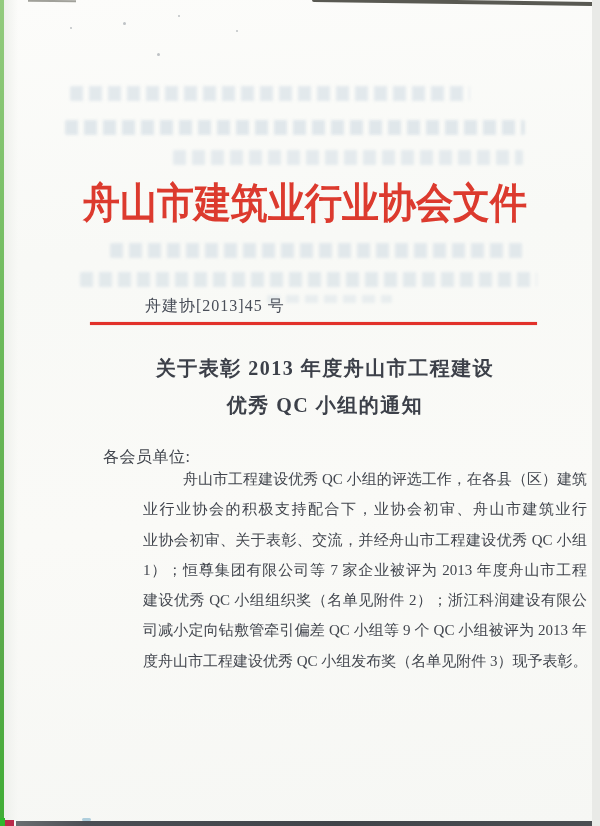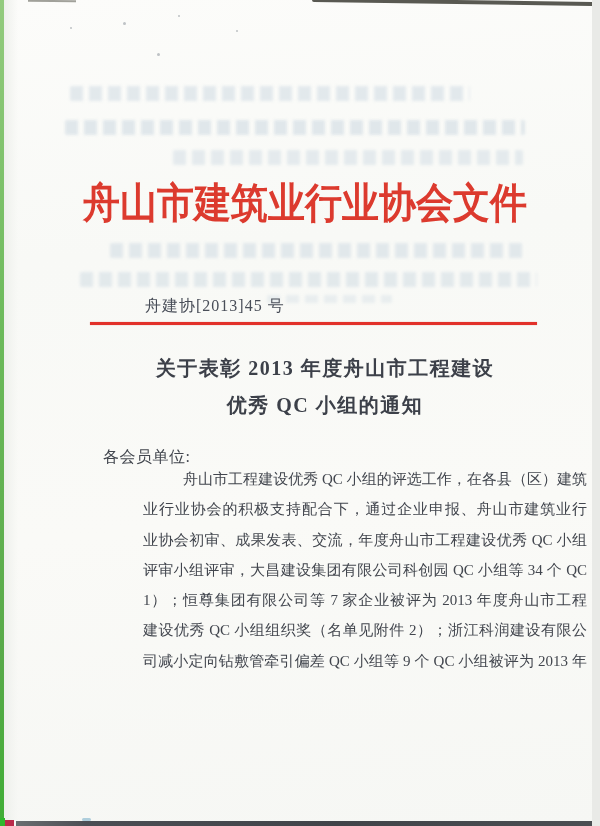--- a/index.html
+++ b/index.html
@@ -120,21 +120,21 @@
 
   <div class="notice-title">
     <div>关于表彰 2013 年度舟山市工程建设</div>
     <div>优秀 QC 小组的通知</div>
   </div>
 
   <div class="salutation">各会员单位:</div>
 
   <div class="paragraph">
     <div class="bline indent">舟山市工程建设优秀 QC 小组的评选工作，在各县（区）建筑</div>
-    <div class="bline">业行业协会的积极支持配合下，通过企业申报、舟山市建筑业行</div>
-    <div class="bline">业协会初审、成果发表、交流，年度舟山市工程建设优秀 QC 小组</div>
-    <div class="bline">评审小组评审，大昌建设集团有限公司科创园 QC 小组等 34 个 QC</div>
+    <div class="bline">业行业协会的积极支持配合下，业协会初审、舟山市建筑业行</div>
+    <div class="bline">业协会初审、关于表彰、交流，并经舟山市工程建设优秀 QC 小组</div>
     <div class="bline">1）；恒尊集团有限公司等 7 家企业被评为 2013 年度舟山市工程</div>
     <div class="bline">建设优秀 QC 小组组织奖（名单见附件 2）；浙江科润建设有限公</div>
     <div class="bline">司减小定向钻敷管牵引偏差 QC 小组等 9 个 QC 小组被评为 2013 年</div>
+    <div class="bline">度舟山市工程建设优秀 QC 小组发布奖（名单见附件 3）现予表彰。</div>
   </div>
 
 </div>
 
 </body></html>

